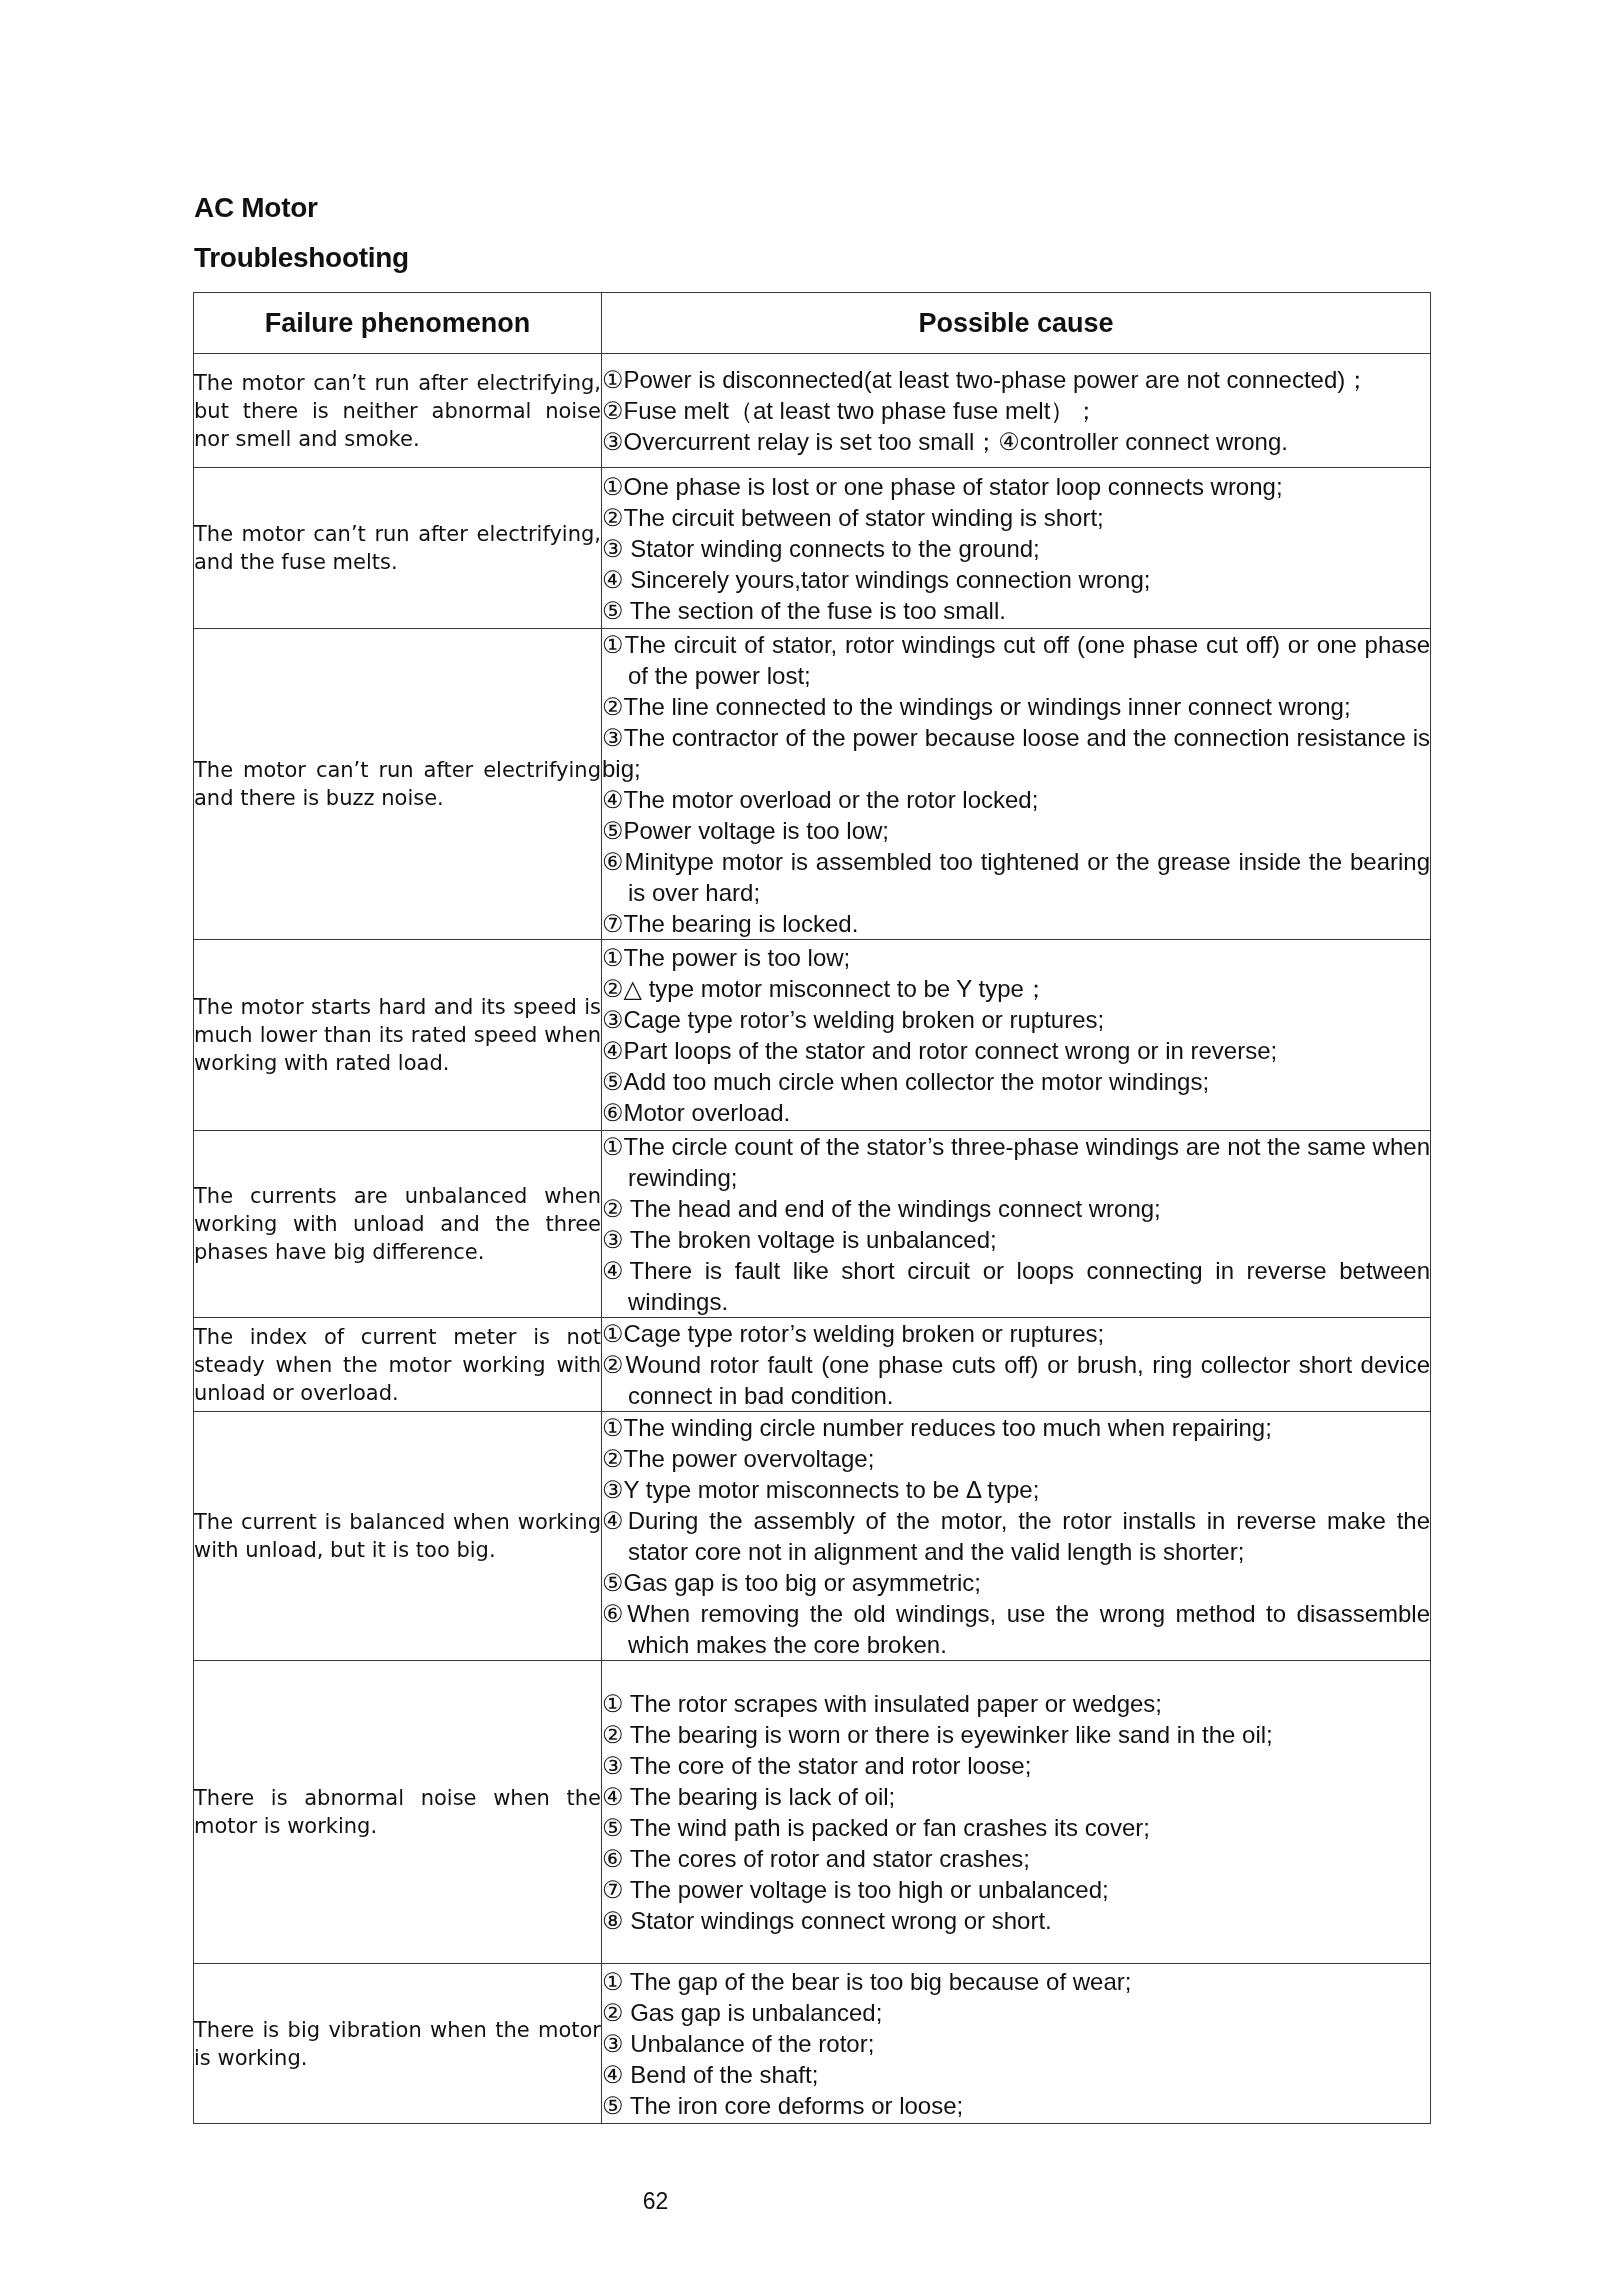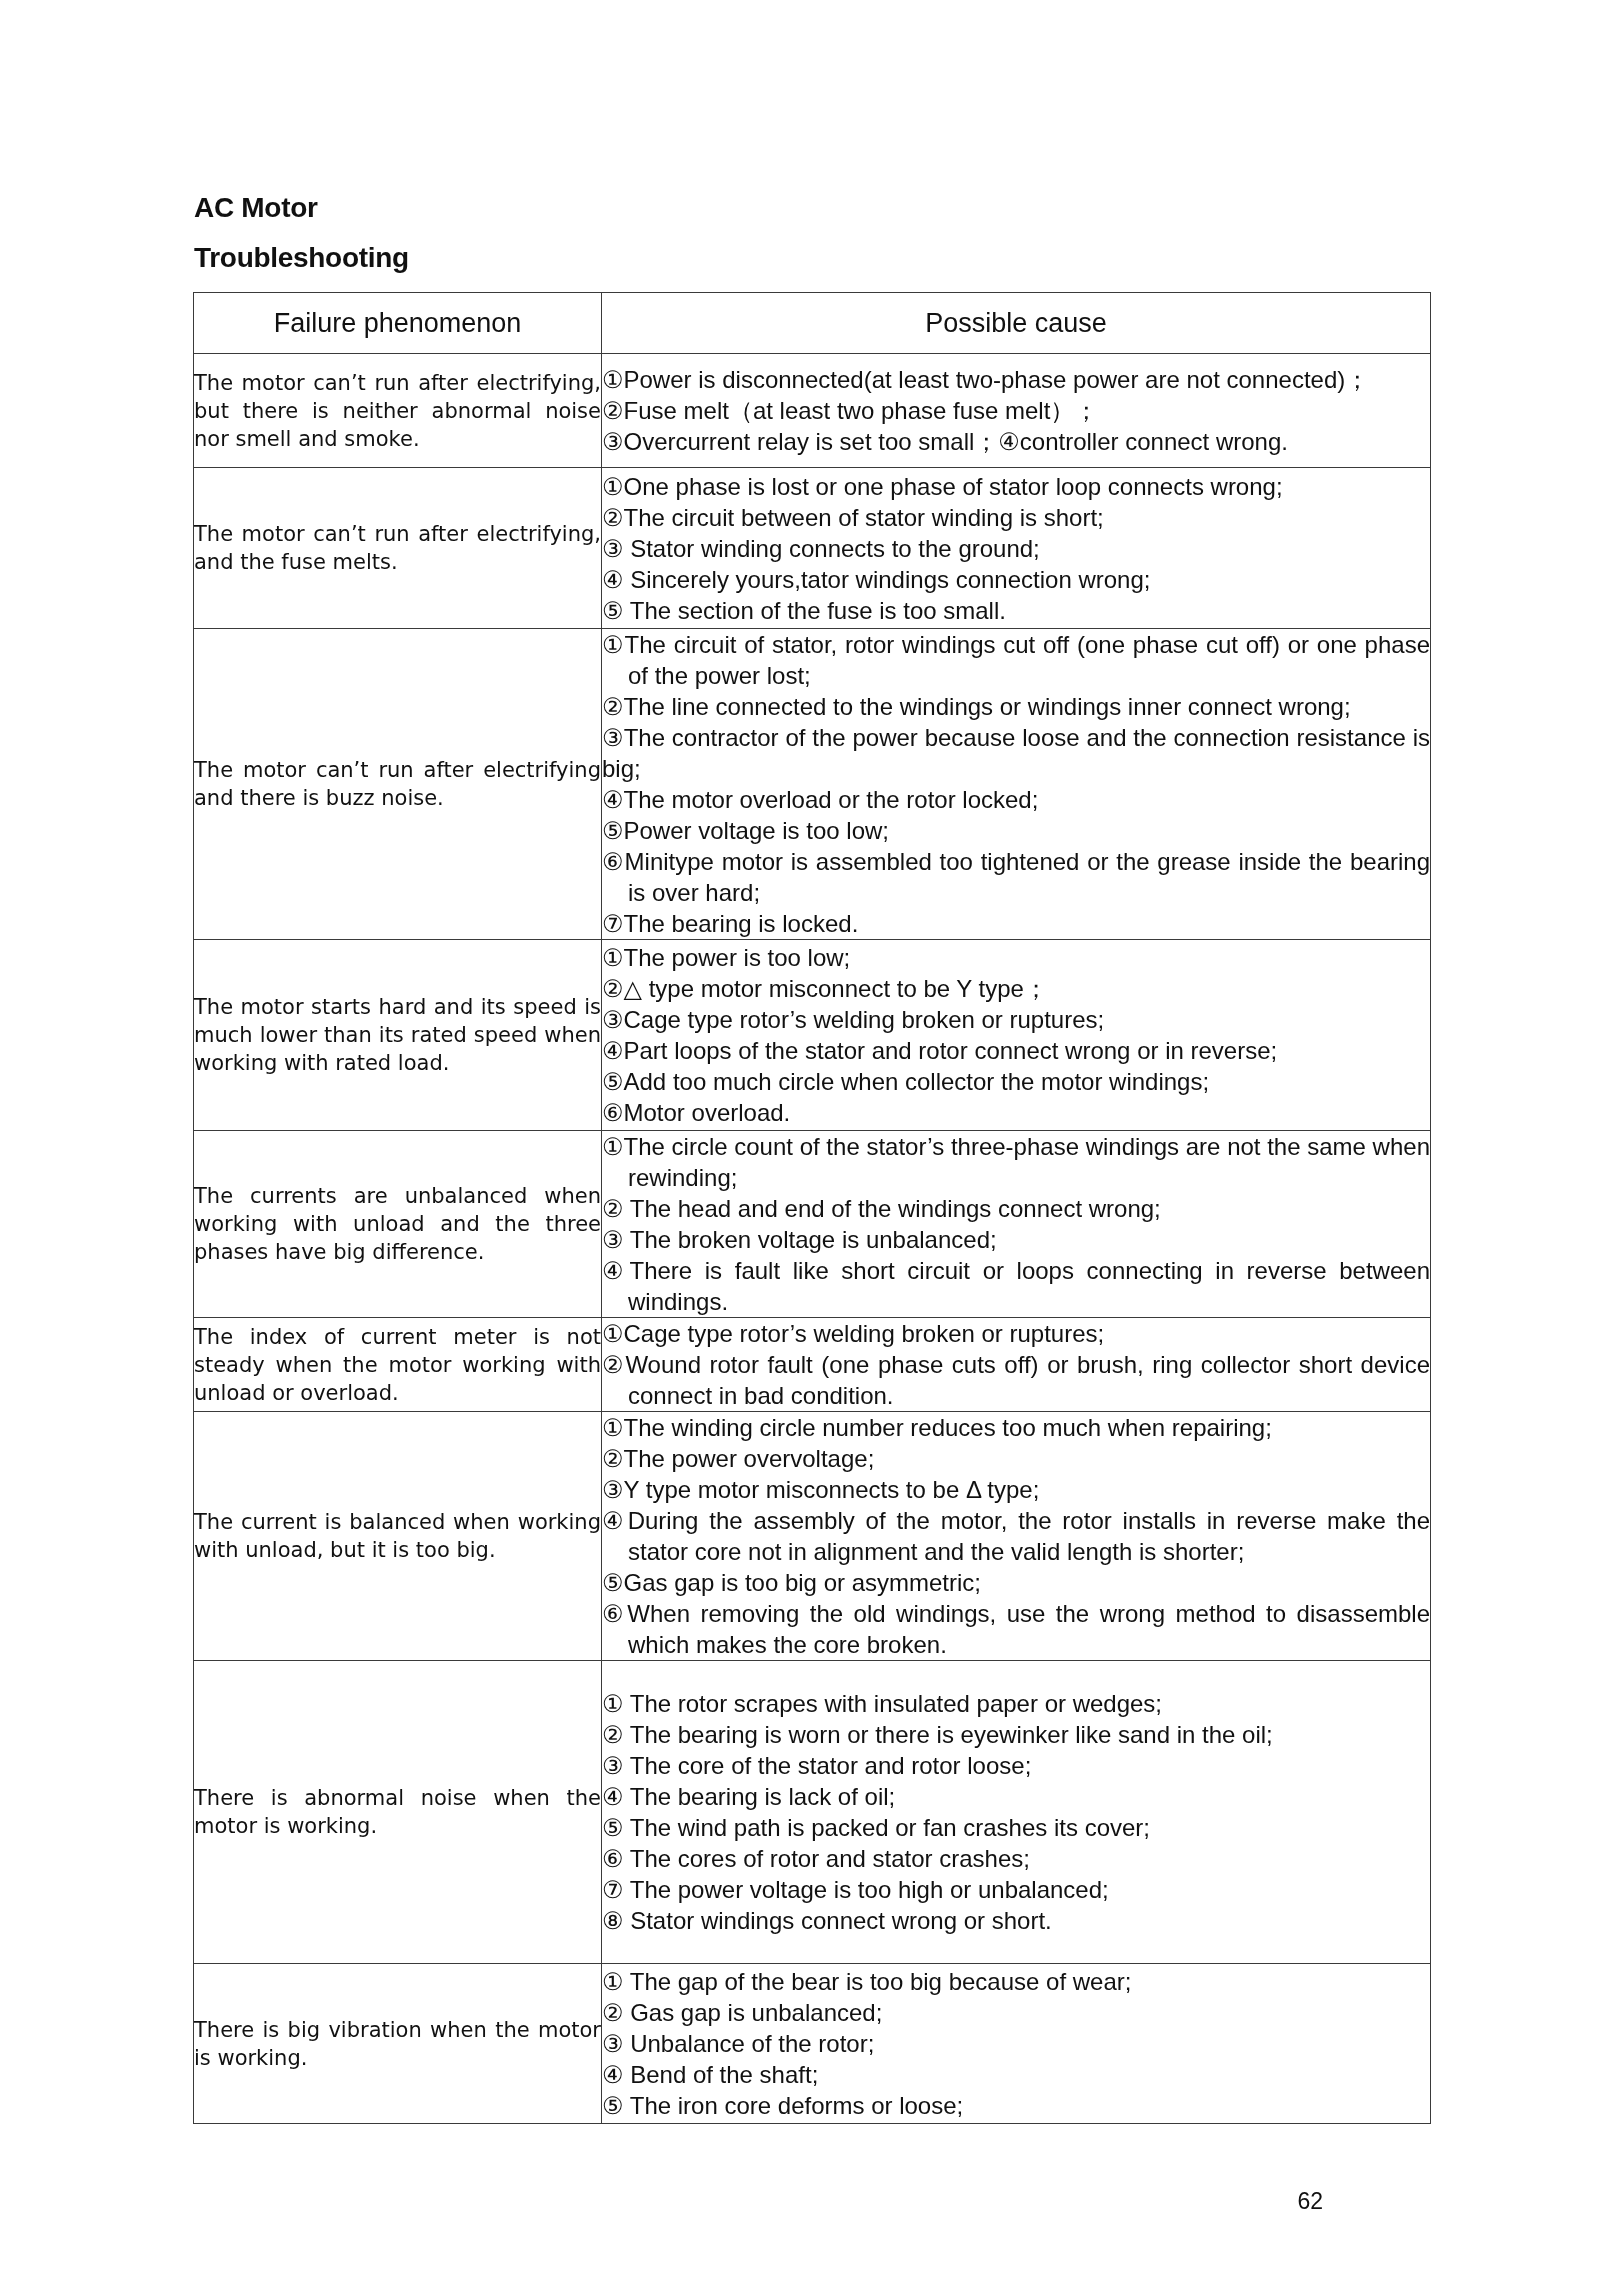--- a/index.html
+++ b/index.html
@@ -4,27 +4,27 @@
 <style>
   html, body { margin: 0; padding: 0; background: #ffffff; }
   body { width: 1623px; height: 2295px; position: relative; overflow: hidden; color: #111; }
   .h1 { position: absolute; left: 194px; font-family: "Liberation Sans", sans-serif; font-weight: bold; font-size: 28px; letter-spacing: -0.3px; }
   #title { top: 192px; }
   #subtitle { top: 242px; }
   table.ts { position: absolute; left: 193px; top: 292px; width: 1238px; border-collapse: collapse; table-layout: fixed; }
   table.ts td, table.ts th { border: 1.7px solid #3a3a3a; padding: 0; vertical-align: middle; }
   col.c1 { width: 408px; }
   col.c2 { width: 829px; }
-  th { height: 60px; font-family: "Liberation Sans", sans-serif; font-weight: normal; font-size: 27px; text-align: center; }
+  th { height: 60px; font-family: "Liberation Sans", sans-serif; font-weight: bold; font-size: 27px; text-align: center; }
   td.phen { padding: 0 13.6px 0 15px; font-family: "DejaVu Sans", sans-serif; font-size: 21px; line-height: 28px; text-align: justify; text-align-last: left; }
   td.cause { padding: 0 12.3px 0 13.6px; font-family: Liberation Sans, sans-serif; font-size: 24px; line-height: 31px; vertical-align: top; padding-top: 1.4px; }
   .cause-line { display: block; text-align: justify; }
   .cause-line.hang { padding-left: 26px; text-indent: -26px; }
   .cause-line.flush-wrap { text-indent: 0; }
-  #page-num { position: absolute; top: 2188px; left: 0; width: 1311px; text-align: right; font-family: "Liberation Sans", sans-serif; font-size: 23px; margin-left: 12px; }
+  #page-num { position: absolute; top: 2188px; left: 0; width: 1311px; text-align: center; font-family: "Liberation Sans", sans-serif; font-size: 23px; }
 </style>
 </head>
 <body>
 
 <div id="title" class="h1">AC Motor</div>
 <div id="subtitle" class="h1">Troubleshooting</div>
 
 <table class="ts">
   <colgroup>
       <col class="c1">

